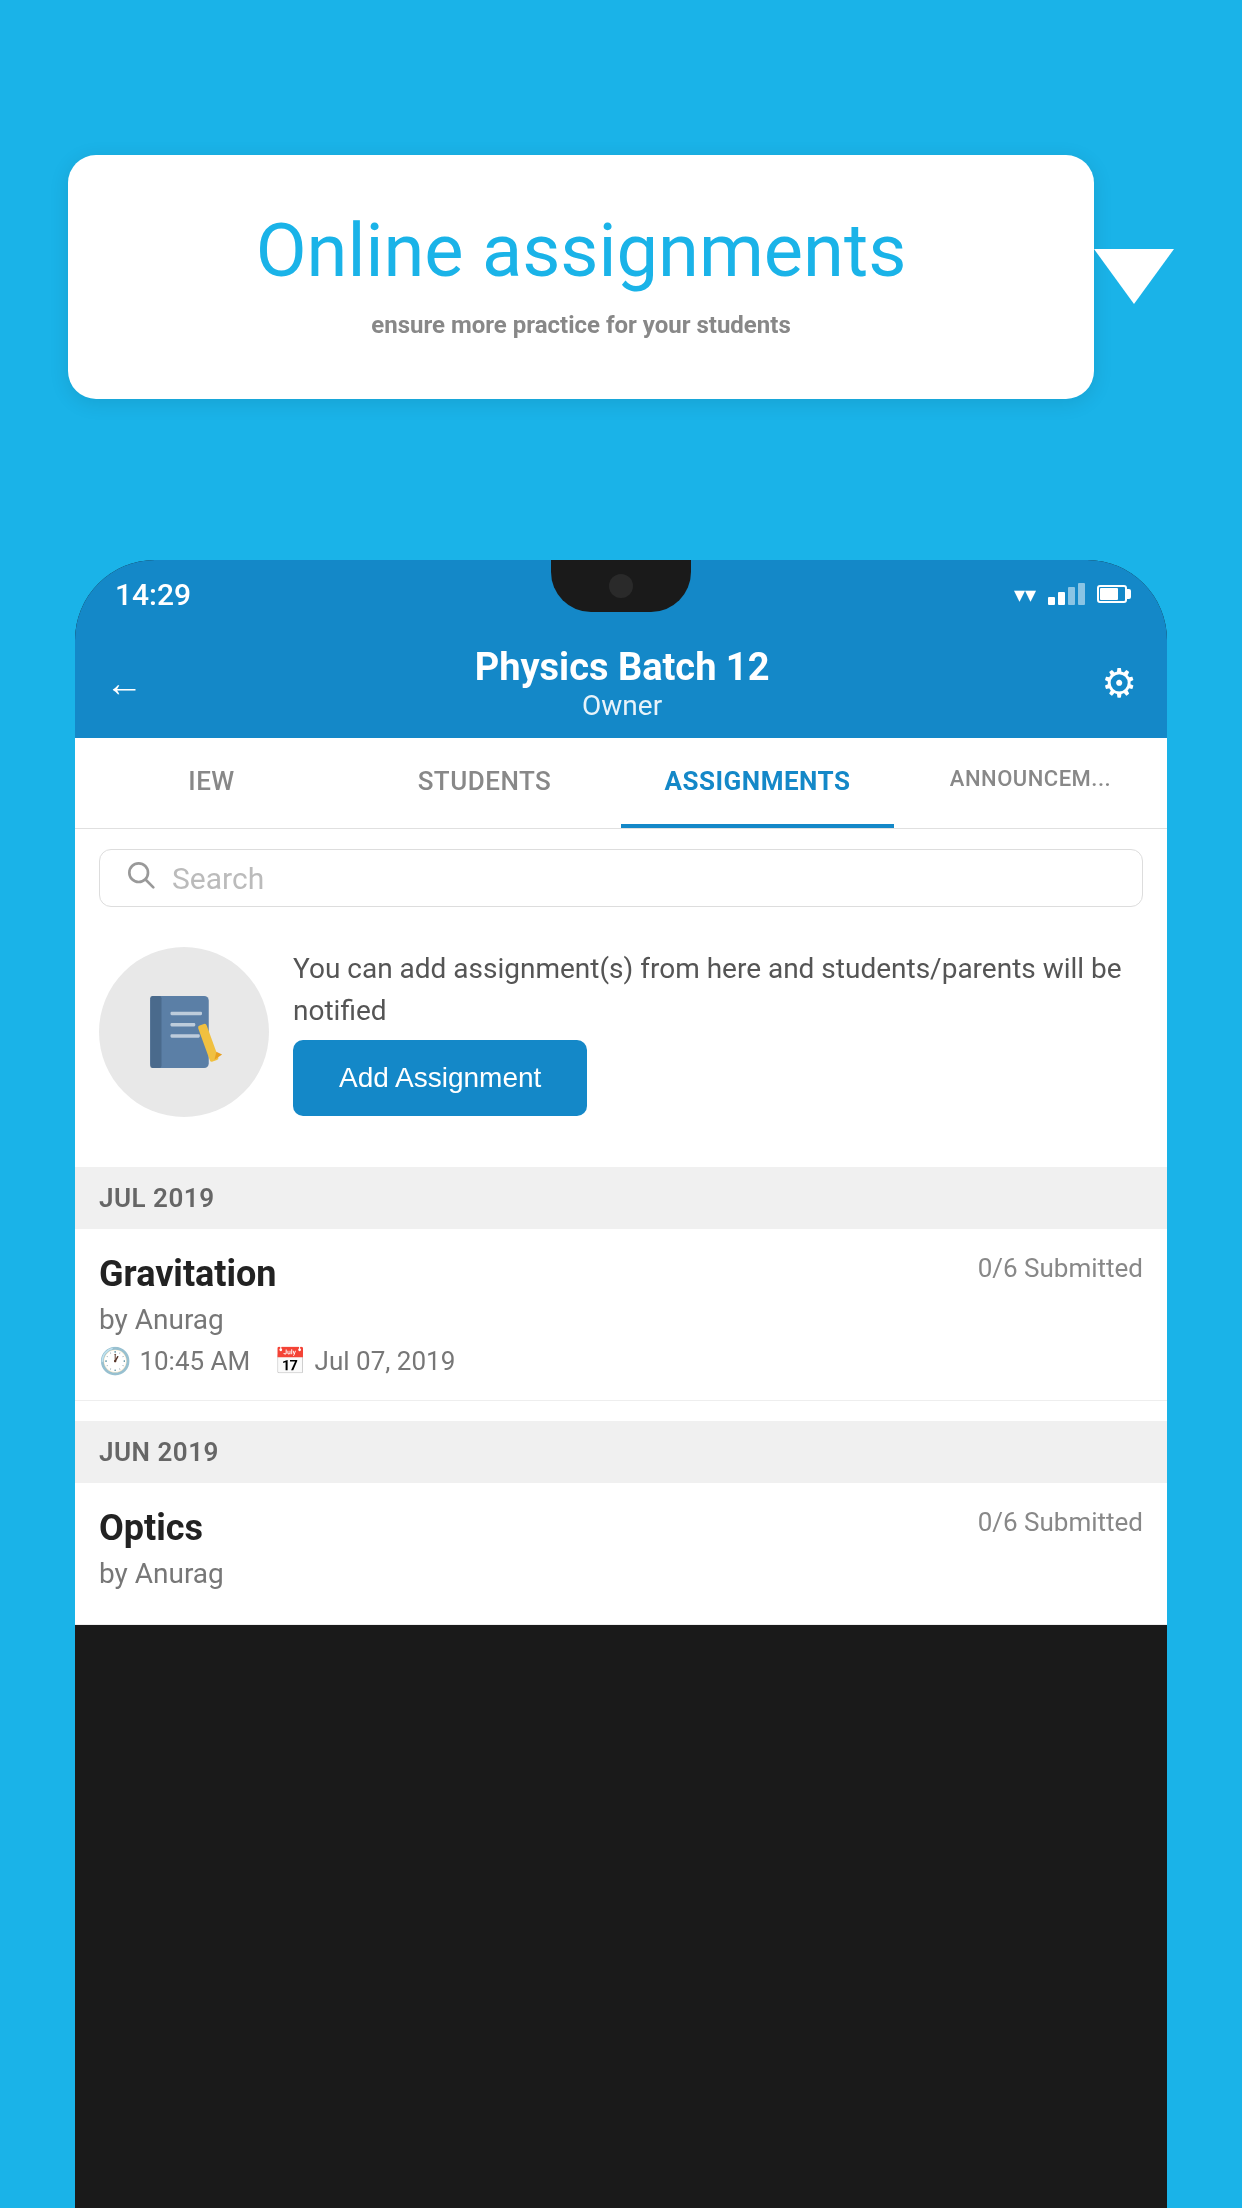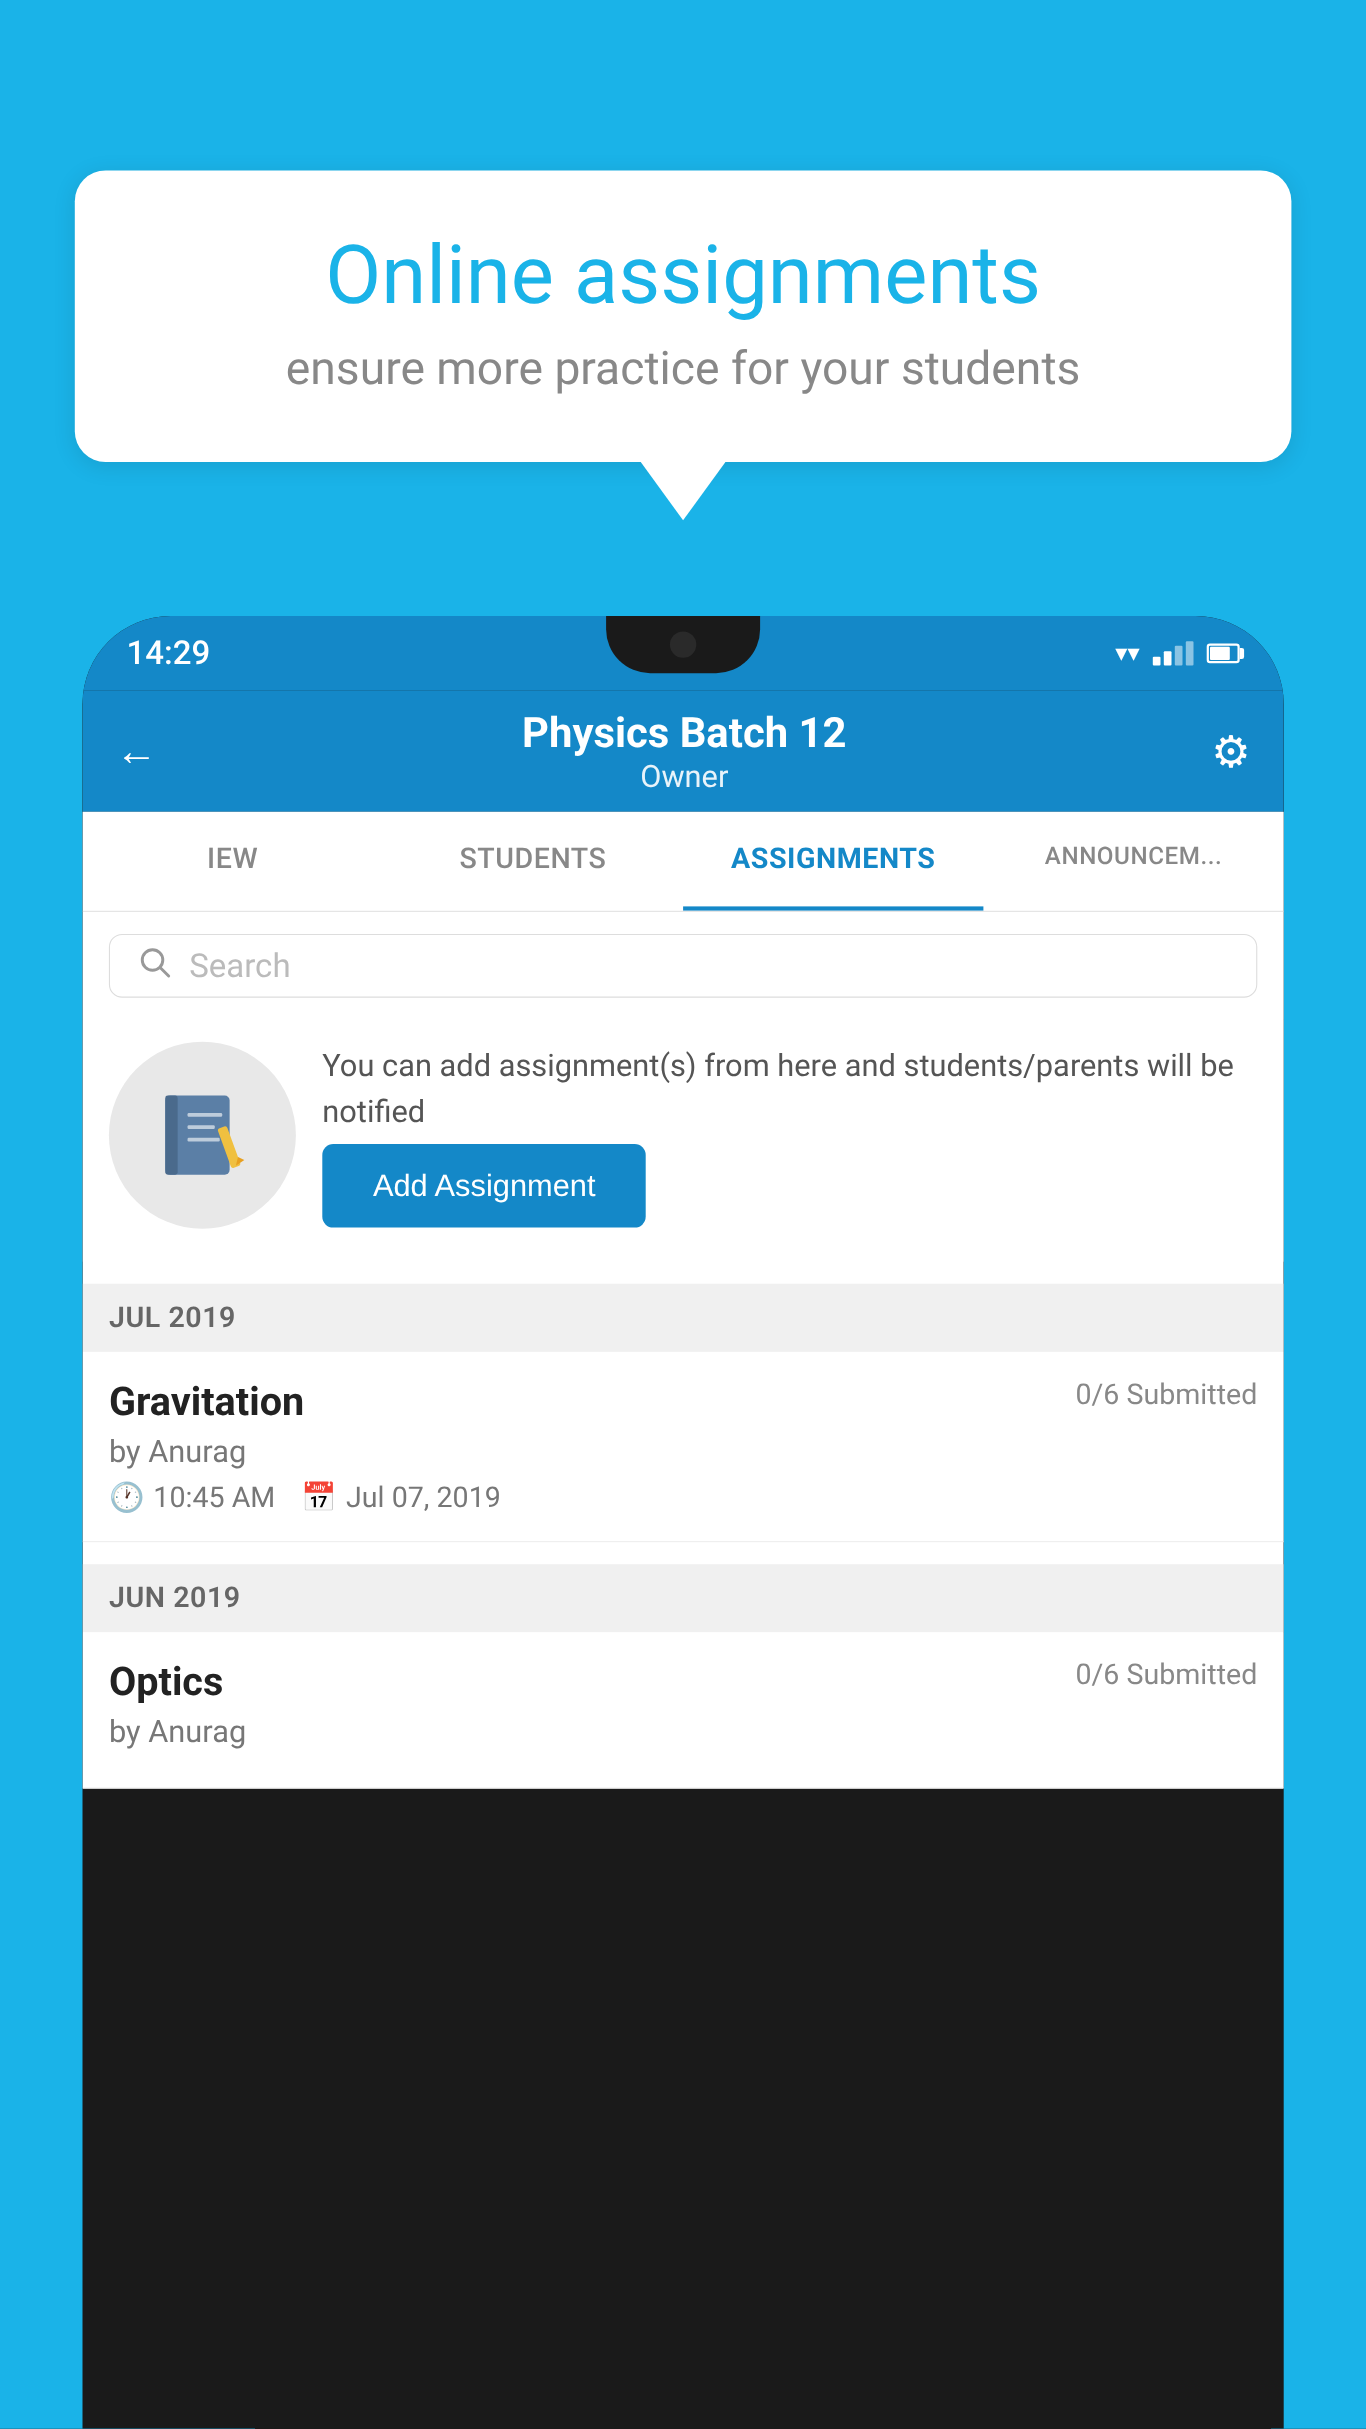--- a/index.html
+++ b/index.html
@@ -13,21 +13,21 @@
       position: relative;
     }
 
     
     .speech-bubble-wrapper {
       position: absolute;
       top: 155px;
       left: 68px;
       right: 68px;
       display: flex;
-      flex-direction: column;
+      flex-direction: row;
       align-items: center;
     }
 
     .speech-bubble {
       background: white;
       border-radius: 28px;
       padding: 55px 60px 60px 60px;
       width: 100%;
       box-shadow: 0 4px 20px rgba(0,0,0,0.1);
     }
@@ -35,24 +35,24 @@
     .speech-bubble-title {
       font-size: 74px;
       color: #1ab3e8;
       font-weight: 400;
       text-align: center;
       line-height: 1.1;
       margin-bottom: 20px;
     }
 
     .speech-bubble-subtitle {
-      font-size: 42px;
+      font-size: 24px;
       color: #888;
       text-align: center;
-      font-weight: 400;
+      font-weight: 700;
     }
 
     .speech-bubble-arrow {
       width: 0;
       height: 0;
       border-left: 40px solid transparent;
       border-right: 40px solid transparent;
       border-top: 55px solid white;
       margin-top: -2px;
     }

